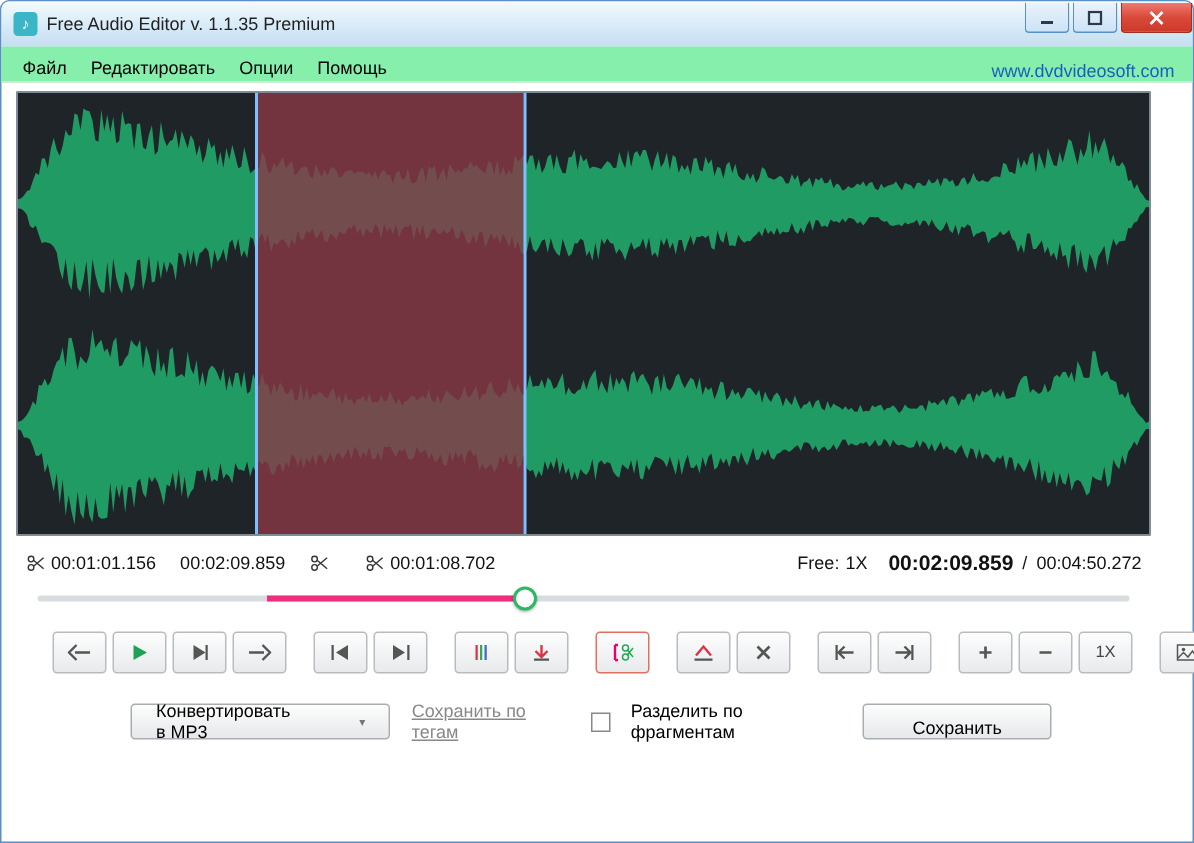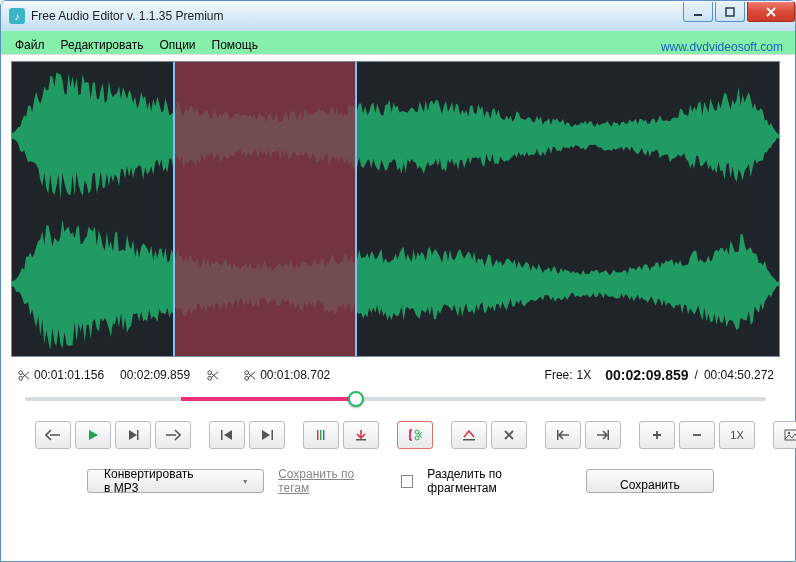--- a/index.html
+++ b/index.html
@@ -13,21 +13,21 @@
 .titlebar .title { font-size: 12px; color: #222; flex: 1; }
 .win-btns { display: flex; height: 20px; margin-top: -8px; }
 .win-btn { width: 30px; height: 20px; border: 1px solid #5a8fc8; border-top: none; border-radius: 0 0 3px 3px; margin-left: 2px; display: flex; align-items: center; justify-content: center; background: linear-gradient(#e8f2fb, #cde3f5); cursor: pointer; }
 .win-btn.close { width: 48px; background: linear-gradient(#f07a6e, #d94a3a 50%, #ce3a29); border-color: #a03020; }
 .win-btn svg { width: 12px; height: 10px; }
 
 .menubar { height: 24px; background: #86efac; border-bottom: 1px solid #ddd; display: flex; align-items: flex-end; padding: 0 6px; font-size: 12px; }
 .menubar .mi { padding: 2px 8px; cursor: pointer; }
 .menubar .link { margin-left: auto; color: #1a5fbd; margin-right: 6px; cursor: pointer; }
 
-.content { flex: 1; padding: 6px 15px 10px 10px; display: flex; flex-direction: column; }
+.content { flex: 1; padding: 6px 28px 10px 10px; display: flex; flex-direction: column; }
 
 .waveform { height: 296px; background: #1f2428; border: 1px solid #7a8a99; position: relative; overflow: hidden; margin-bottom: 8px; }
 .wavepath { position: absolute; left: 0; right: 0; }
 .wavepath svg { display: block; width: 100%; height: 100%; }
 .selection { position: absolute; top: 0; bottom: 0; background: rgba(140, 55, 70, 0.78); }
 .sel-line { position: absolute; top: 0; bottom: 0; width: 2px; background: #7fbfff; }
 
 .timerow { display: flex; align-items: center; font-size: 12px; color: #111; padding: 2px 6px 6px 6px; }
 .timerow .sc-icon { width: 13px; height: 13px; margin-right: 4px; display: inline-flex; }
 .timerow .seg { margin-right: 16px; }

